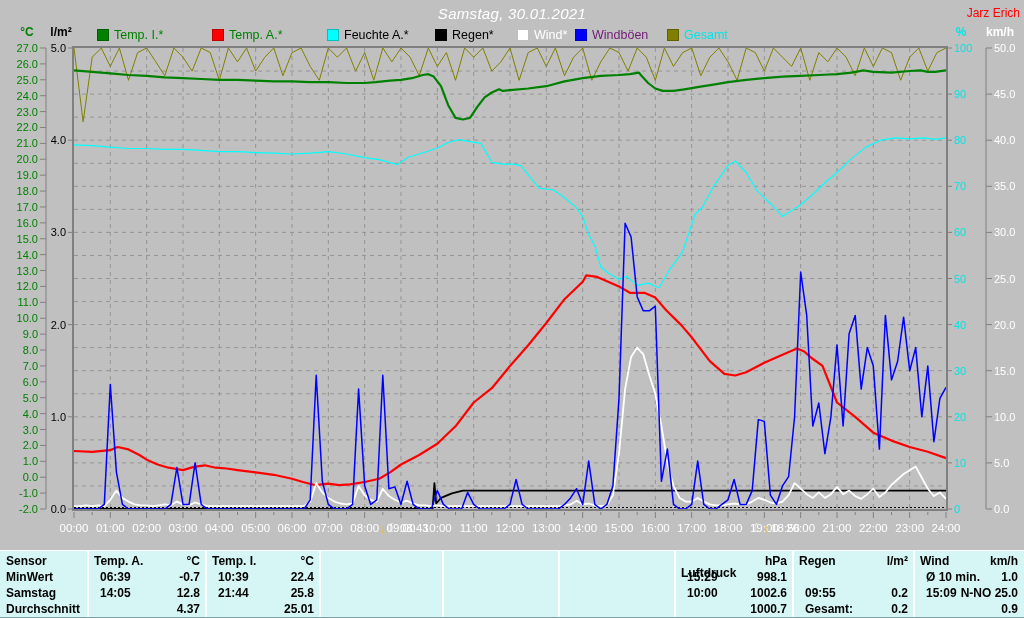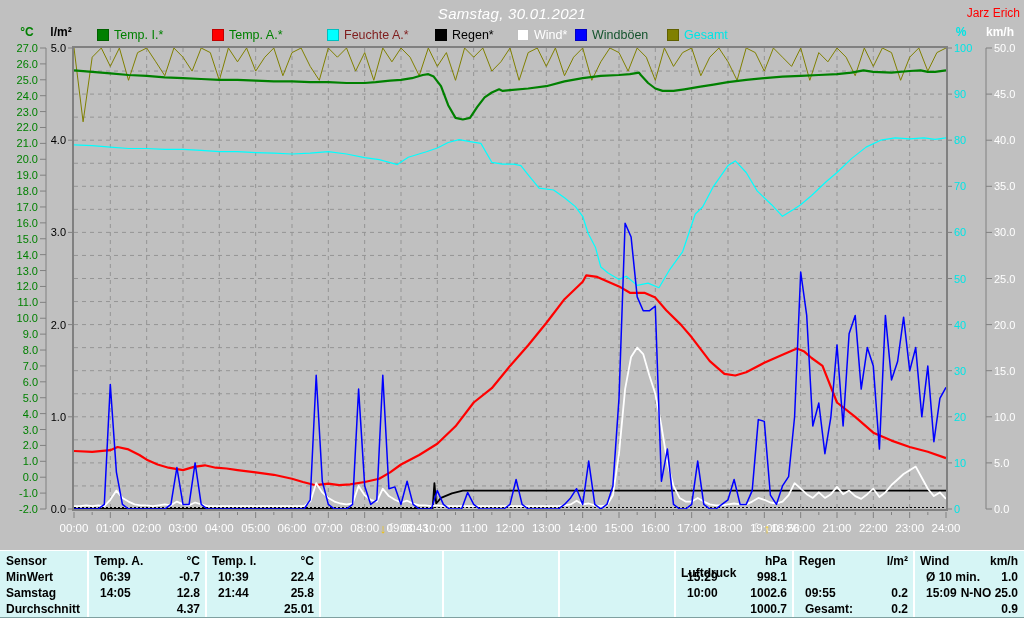--- a/index.html
+++ b/index.html
@@ -48,33 +48,33 @@
       <div class="legend-item" style="left: 85px;">
         <span class="legend-swatch" style="background: rgb(0, 128, 0);"></span>
         <span class="legend-label" style="color: rgb(0, 128, 0);">Temp. I.*</span>
       </div>
       <div class="legend-item" style="left: 200px;">
         <span class="legend-swatch" style="background: rgb(255, 0, 0);"></span>
         <span class="legend-label" style="color: rgb(0, 128, 0);">Temp. A.*</span>
       </div>
       <div class="legend-item" style="left: 315px;">
         <span class="legend-swatch" style="background: rgb(0, 255, 255);"></span>
-        <span class="legend-label" style="color: #7f1d1d;">Feuchte A.*</span>
+        <span class="legend-label" style="color: #000000;">Feuchte A.*</span>
       </div>
       <div class="legend-item" style="left: 423px;">
         <span class="legend-swatch" style="background: rgb(0, 0, 0);"></span>
         <span class="legend-label" style="color: rgb(0, 0, 0);">Regen*</span>
       </div>
       <div class="legend-item" style="left: 505px;">
         <span class="legend-swatch" style="background: rgb(255, 255, 255);"></span>
         <span class="legend-label" style="color: rgb(255, 255, 255);">Wind*</span>
       </div>
       <div class="legend-item" style="left: 563px;">
         <span class="legend-swatch" style="background: rgb(0, 0, 255);"></span>
-        <span class="legend-label" style="color: #14532d;">Windböen</span>
+        <span class="legend-label" style="color: #701a75;">Windböen</span>
       </div>
       <div class="legend-item" style="left: 655px;">
         <span class="legend-swatch" style="background: rgb(128, 128, 0);"></span>
         <span class="legend-label" style="color: rgb(0, 229, 229);">Gesamt</span>
       </div>
     </div>
 
   <svg id="chart" width="1024" height="545" style="position:absolute;left:0;top:0;">
       <line x1="110.33333333333334" y1="48" x2="110.33333333333334" y2="509" stroke="#949494" stroke-width="1" stroke-dasharray="4 4"></line>
       <line x1="146.66666666666669" y1="48" x2="146.66666666666669" y2="509" stroke="#949494" stroke-width="1" stroke-dasharray="4 4"></line>

